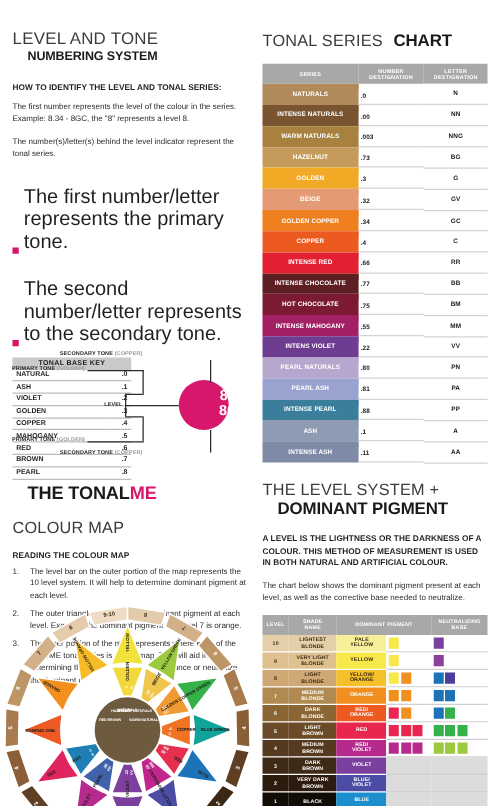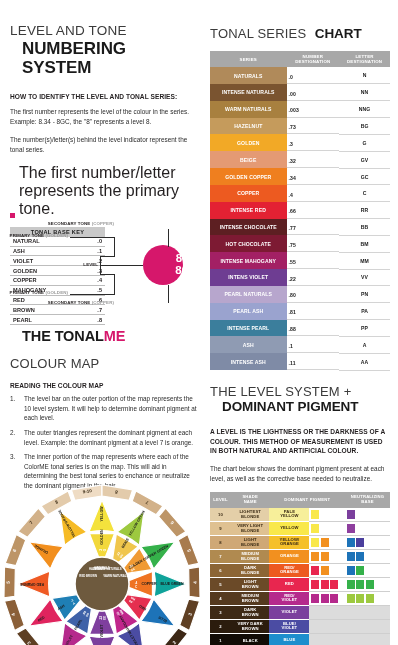--- a/index.html
+++ b/index.html
@@ -9,21 +9,21 @@
   .left{left:10px;width:188px;}
   .right{left:210px;width:180px;}
 
   
   h1.light{font-size:13.5px;font-weight:400;letter-spacing:.2px;color:#3b3b3b;margin:0;line-height:1.1;}
   h1.bold{font-size:14px;font-weight:700;letter-spacing:-.1px;color:#1a1a1a;margin:12px;line-height:1.1;}
   .sub-bold{font-size:6.6px;font-weight:700;letter-spacing:.05px;margin:0;}
   p.body{font-size:6.4px;line-height:1.55;margin:0;color:#2b2b2b;}
   .me{color:#d6176b;}
   
-  .bul{display:flex;gap:4px;align-items:flex-end;margin-top:9px;}
+  .bul{display:flex;gap:4px;align-items:flex-end;margin-top:20px;}
   .bsq{width:5px;height:5px;background:#d6176b;flex:0 0 auto;margin-top:1px;}
   
   table{border-collapse:collapse;}
   .tbk{width:95px;font-size:5.6px;font-weight:700;}
   .tbk th{background:#c9c9c9;color:#1a1a1a;font-size:5.6px;letter-spacing:.3px;padding:2px 0;text-align:center;}
   .tbk td{border-bottom:1px solid #bdbdbd;padding:1.4px 3px;}
   .tbk td.v{text-align:right;}
   
   .badge{position:absolute;width:40px;height:40px;border-radius:50%;background:#d6176b;color:#fff;
          display:flex;flex-direction:column;align-items:center;justify-content:center;line-height:1;}
@@ -58,30 +58,34 @@
 </style>
 </head>
 <body>
 
 <div class="page">
 
   <div class="col left">
 
     <div style="margin-top:8px">
       <h1 class="light">LEVEL AND TONE</h1>
-      <h1 class="bold" style="font-size:17px;margin-top:1px">NUMBERING SYSTEM</h1>
+      <h1 class="bold" style="font-size:10px;margin-top:1px">NUMBERING SYSTEM</h1>
     </div>
 
     <div style="margin-top:16px" class="sub-bold">HOW TO IDENTIFY THE LEVEL AND TONAL SERIES:</div>
     <p class="body" style="margin-top:7px">The first number represents the level of the colour in the series. Example:  8.34 - 8GC, the "8" represents a level 8.</p>
     <p class="body" style="margin-top:8px">The number(s)/letter(s) behind the level indicator represent the tonal series.</p>
 
     <div class="bul">
       <span class="bsq"></span>
       <span class="body">The first number/letter represents the primary tone.</span>
+    </div>
+    <div class="bul">
+      <span class="bsq"></span>
+      <span class="body">The second number/letter represents to the secondary tone.</span>
     </div>
 
     <div style="position:relative;margin-top:9px;height:80px">
       <table class="tbk">
         <thead>
             <tr>
               <th colspan="2">TONAL BASE KEY</th>
             </tr>
           </thead>
         <tbody>

